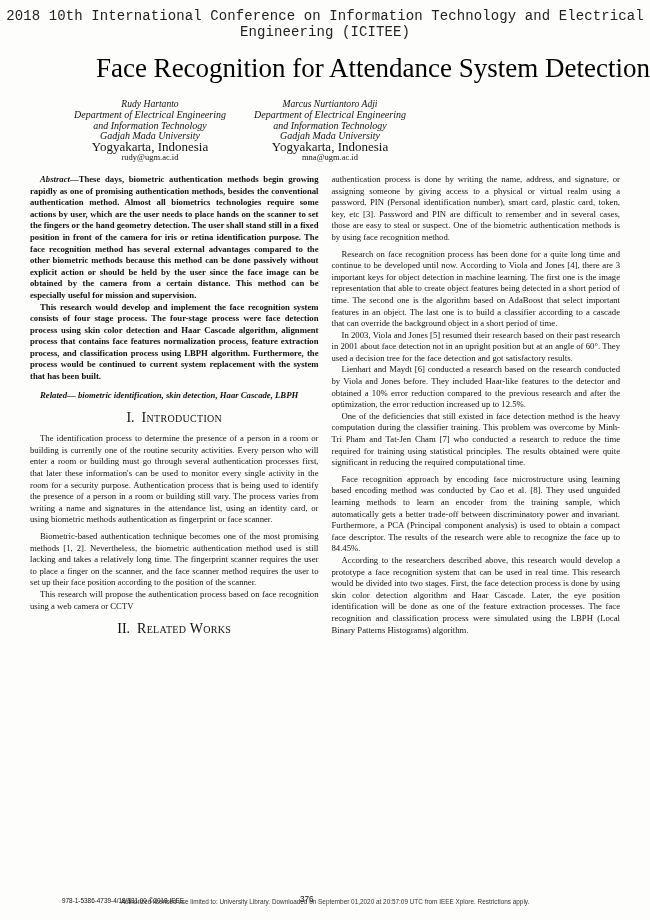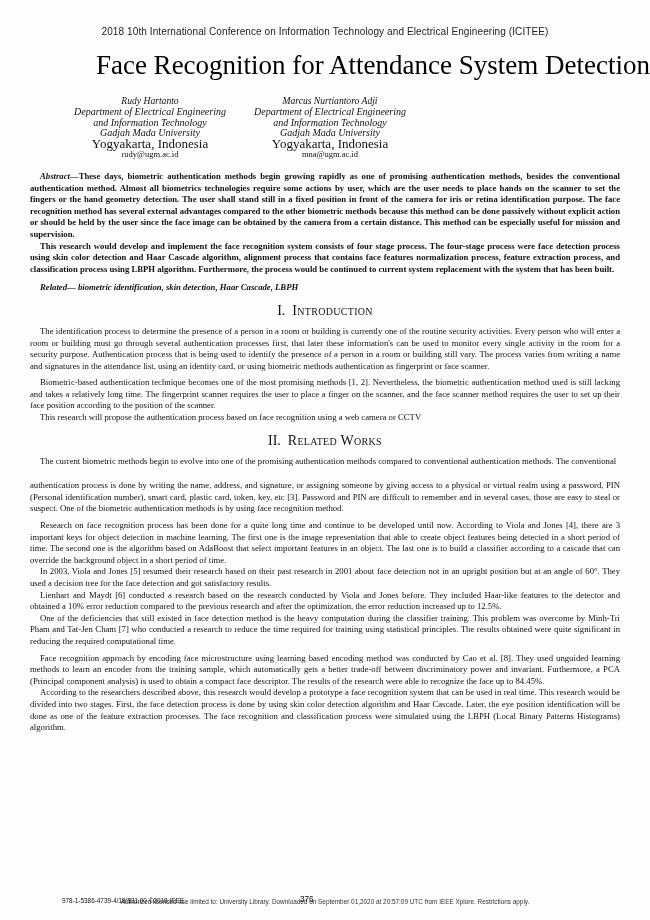--- a/index.html
+++ b/index.html
@@ -5,24 +5,24 @@
   html,body{margin:0;padding:0;background:#888;}
   .page{
     position:relative;
     width:650px;height:920px;
     background:#fdfdfc;
     font-family:"Liberation Serif", serif;
     color:#111;
     overflow:hidden;
   }
   .conf-header{
-    padding-top:26px;
+    padding-top:8px;
     text-align:center;
-    font-family:Liberation Sans, sans-serif;
-    font-size:10px;
+    font-family:Liberation Mono, monospace;
+    font-size:14px;
     color:#222;
     letter-spacing:.1px;
   }
   .paper-title{
     margin-top:13px;
     text-align:right;
     font-size:27px;
     font-weight:400;
     color:#000;
   }
@@ -38,21 +38,20 @@
   }
   .author-name{font-size:9.6px;line-height:12px;font-style:italic;}
   .author-aff{font-size:10px;font-style:italic;}
   .author-loc{font-size:13px;}
   .author-email{font-size:8.5px;}
   .columns{
     display:flex;
     gap:13px;
     padding:0 30px;
     margin-top:11px;
-    flex-direction:column;
   }
   .col{flex:1;min-width:0;}
   .col p{
     margin:0;
     font-size:8.7px;
     line-height:11.6px;
     text-align:justify;
     text-indent:10px;
   }
   .abstract-p{font-weight:bold;}
@@ -131,21 +130,20 @@
       <p class="keywords-p"><span>Related—</span><span> biometric identification, skin detection, Haar Cascade, LBPH</span></p>
 
       <div class="sec-heading"><span>I.</span>&nbsp;&nbsp;<span class="sc">Introduction</span></div>
 
       <p>The identification process to determine the presence of a person in a room or building is currently one of the routine security activities. Every person who will enter a room or building must go through several authentication processes first, that later these information's can be used to monitor every single activity in the room for a security purpose. Authentication process that is being used to identify the presence of a person in a room or building still vary. The process varies from writing a name and signatures in the attendance list, using an identity card, or using biometric methods authentication as fingerprint or face scanner.</p>
       <p class="gap">Biometric-based authentication technique becomes one of the most promising methods [1, 2]. Nevertheless, the biometric authentication method used is still lacking and takes a relatively long time. The fingerprint scanner requires the user to place a finger on the scanner, and the face scanner method requires the user to set up their face position according to the position of the scanner.</p>
       <p>This research will propose the authentication process based on face recognition using a web camera or CCTV</p>
 
       <div class="sec-heading"><span>II.</span>&nbsp;&nbsp;<span class="sc">Related Works</span></div>
 
-      <p>The current biometric methods begin to evolve into one of the promising authentication methods compared to conventional authentication methods. The conventional</p>
     </div>
 
     <div class="col">
       <p style="text-indent:0;">authentication process is done by writing the name, address, and signature, or assigning someone by giving access to a physical or virtual realm using a password, PIN (Personal identification number), smart card, plastic card, token, key, etc [3]. Password and PIN are difficult to remember and in several cases, those are easy to steal or suspect. One of the biometric authentication methods is by using face recognition method.</p>
       <p class="gap">Research on face recognition process has been done for a quite long time and continue to be developed until now. According to Viola and Jones [4], there are 3 important keys for object detection in machine learning. The first one is the image representation that able to create object features being detected in a short period of time. The second one is the algorithm based on AdaBoost that select important features in an object. The last one is to build a classifier according to a cascade that can override the background object in a short period of time.</p>
       <p>In 2003, Viola and Jones [5] resumed their research based on their past research in 2001 about face detection not in an upright position but at an angle of 60°. They used a decision tree for the face detection and got satisfactory results.</p>
       <p>Lienhart and Maydt [6] conducted a research based on the research conducted by Viola and Jones before. They included Haar-like features to the detector and obtained a 10% error reduction compared to the previous research and after the optimization, the error reduction increased up to 12.5%.</p>
       <p>One of the deficiencies that still existed in face detection method is the heavy computation during the classifier training. This problem was overcome by Minh-Tri Pham and Tat-Jen Cham [7] who conducted a research to reduce the time required for training using statistical principles. The results obtained were quite significant in reducing the required computational time.</p>
       <p class="gap">Face recognition approach by encoding face microstructure using learning based encoding method was conducted by Cao et al. [8]. They used unguided learning methods to learn an encoder from the training sample, which automatically gets a better trade-off between discriminatory power and invariant. Furthermore, a PCA (Principal component analysis) is used to obtain a compact face descriptor. The results of the research were able to recognize the face up to 84.45%.</p>
       <p>According to the researchers described above, this research would develop a prototype a face recognition system that can be used in real time. This research would be divided into two stages. First, the face detection process is done by using skin color detection algorithm and Haar Cascade. Later, the eye position identification will be done as one of the feature extraction processes. The face recognition and classification process were simulated using the LBPH (Local Binary Patterns Histograms) algorithm.</p>

